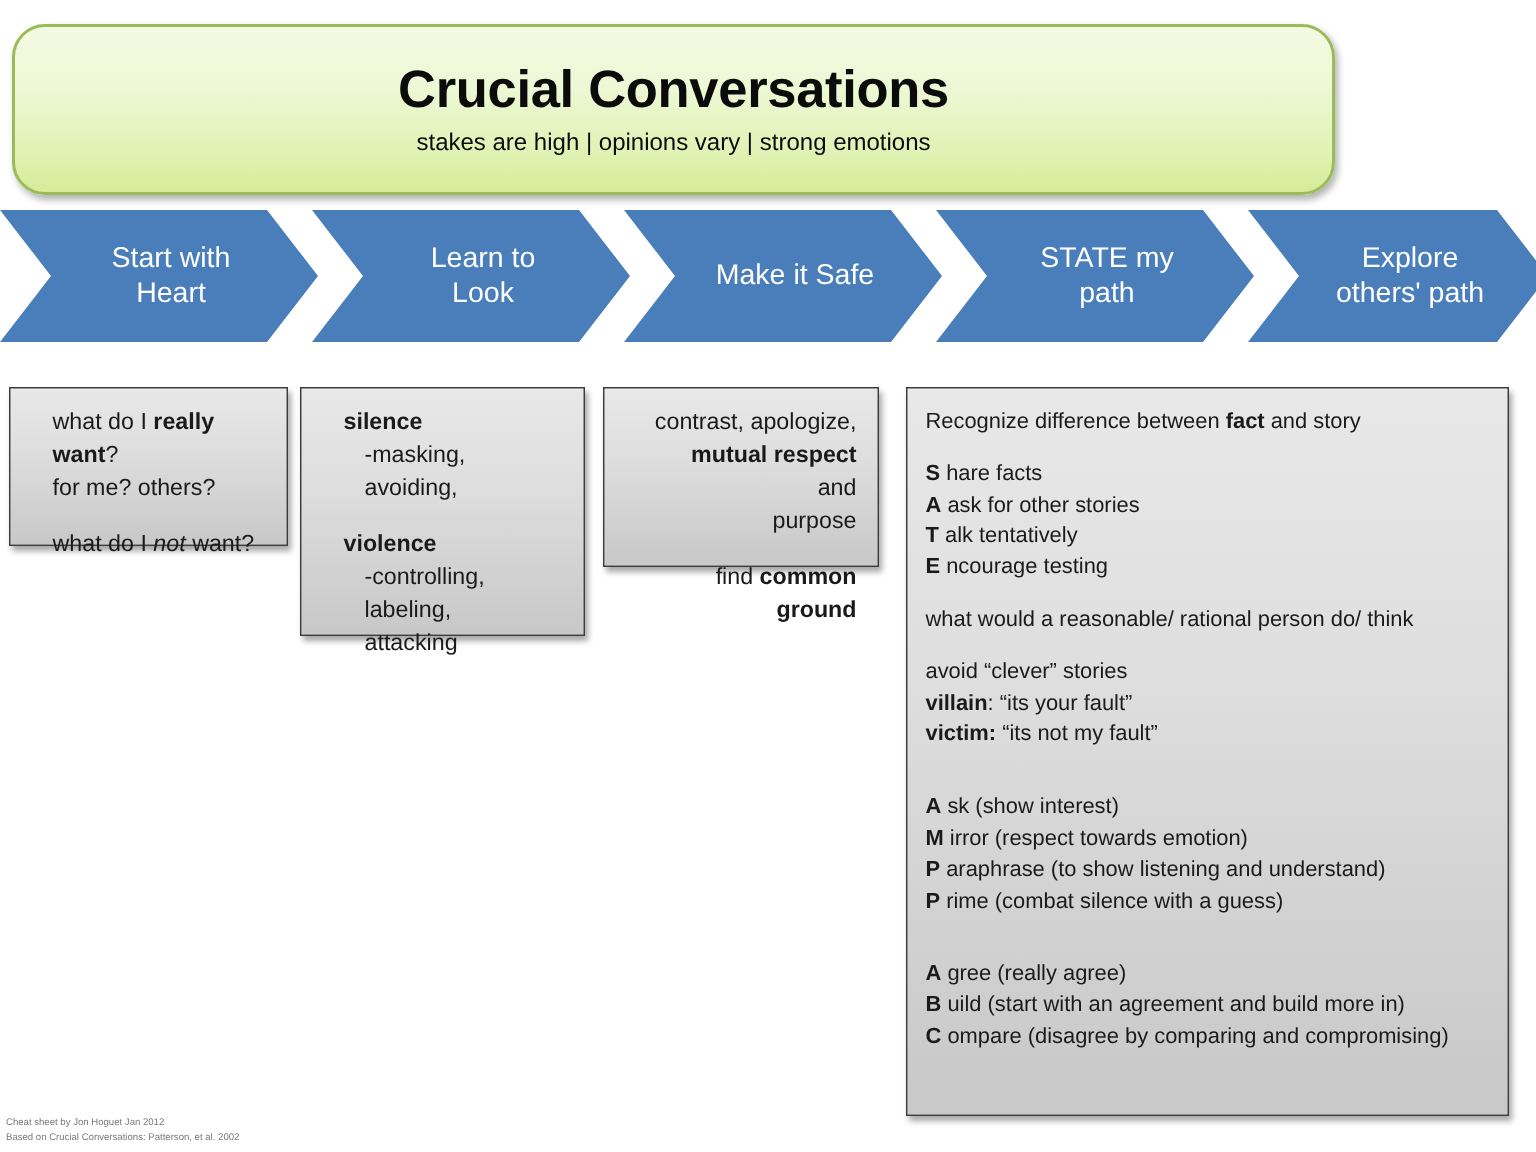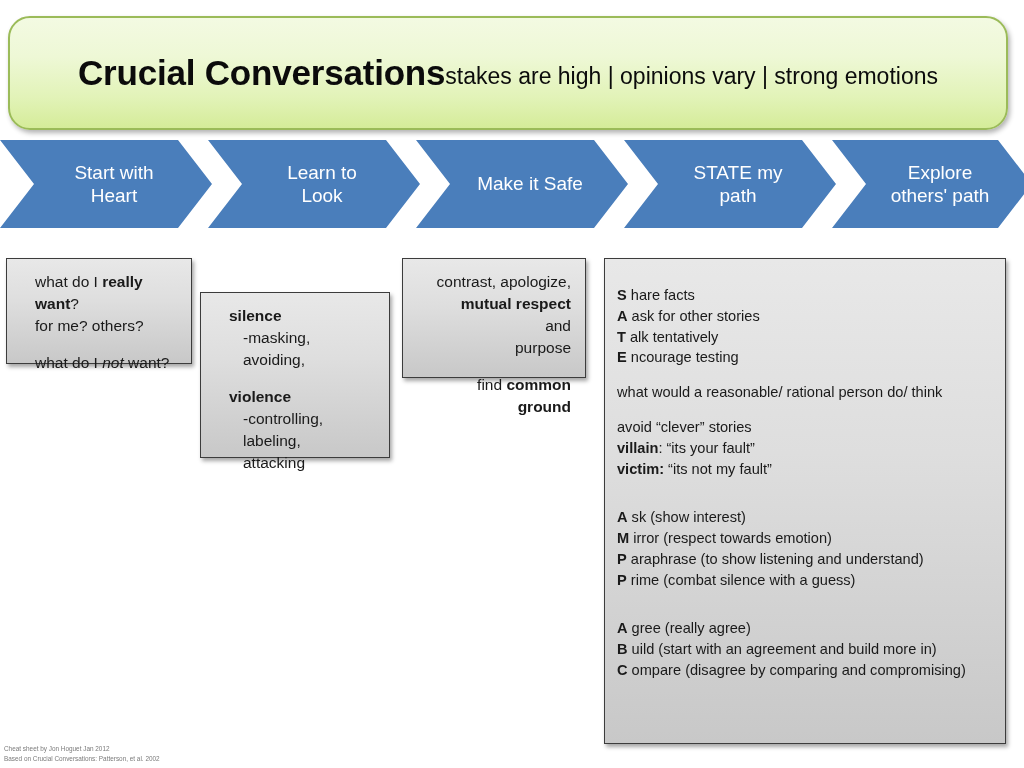--- a/index.html
+++ b/index.html
@@ -14,40 +14,41 @@
     overflow: hidden;
     font-family: "Liberation Sans", sans-serif;
     color: #262626;
   }
 
   
   #header-banner {
     position: absolute;
     left: 8px;
     top: 16px;
-    width: 1000px;
+    width: 882px;
     height: 114px;
     box-sizing: border-box;
     border: 2px solid #9BBB59;
     border-radius: 22px;
     background: linear-gradient(to bottom, #F3FAE2 0%, #EEF8D6 35%, #E2F3B8 72%, #D5EC99 100%);
     box-shadow: 2px 3px 5px rgba(0,0,0,0.30);
     display: flex;
+    flex-direction: column;
     align-items: center;
     justify-content: center;
   }
   #header-title {
     font-size: 35px;
     font-weight: bold;
     color: #0b0b0b;
     letter-spacing: -0.2px;
     line-height: 1.1;
   }
   #header-subtitle {
-    font-size: 23px;
+    font-size: 16px;
     color: #0b0b0b;
     margin-top: 8px;
     line-height: 1.1;
   }
 
   
   #chevron-row {
     position: absolute;
     left: 0px;
     top: 140px;
@@ -83,21 +84,21 @@
     box-sizing: border-box;
     border: 1px solid #3C3C3C;
     background: linear-gradient(to bottom, #E8E8E8 0%, #DEDEDE 40%, #C8C8C8 100%);
     box-shadow: 2px 3px 4px rgba(0,0,0,0.35);
     padding: 12px 14px 12px 28px;
     font-size: 15.5px;
     line-height: 1.42;
     color: #1a1a1a;
   }
   #box-heart  { left: 6px;   top: 258px; width: 186px; height: 106px; }
-  #box-look   { left: 200px; top: 258px; width: 190px; height: 166px; margin-top: 34px; }
+  #box-look   { left: 200px; top: 258px; width: 190px; height: 166px; }
   #box-safe   { left: 402px; top: 258px; width: 184px; height: 120px; text-align: right; }
   #box-state  {
     left: 604px; top: 258px; width: 402px; height: 486px;
     padding: 12px 12px 12px 12px;
     font-size: 14.6px;
     line-height: 1.43;
   }
 
   .indent { padding-left: 14px; display: block; }
   .blank-line { display: block; height: 0.95em; }
@@ -184,20 +185,21 @@
 <div class="gray-box" id="box-safe">
   <span>contrast, apologize,</span><br>
   <span><b>mutual respect</b><span> and</span></span><br>
   <span>purpose</span>
   <span class="blank-line"></span>
   <span><span>find </span><b>common ground</b></span>
 </div>
 
 <div class="gray-box" id="box-state">
 
+  <span class="stateline"><span>Recognize difference between </span><b>fact</b><span> and story</span></span>
 
   <span class="blank-line"></span>
 
   <span class="stateline"><span class="cap">S</span><span> hare facts</span></span>
   <span class="stateline"><span class="cap">A</span><span> ask for other stories</span></span>
   <span class="stateline"><span class="cap">T</span><span> alk tentatively</span></span>
   <span class="stateline"><span class="cap">E</span><span> ncourage testing</span></span>
 
   <span class="blank-line"></span>
 

